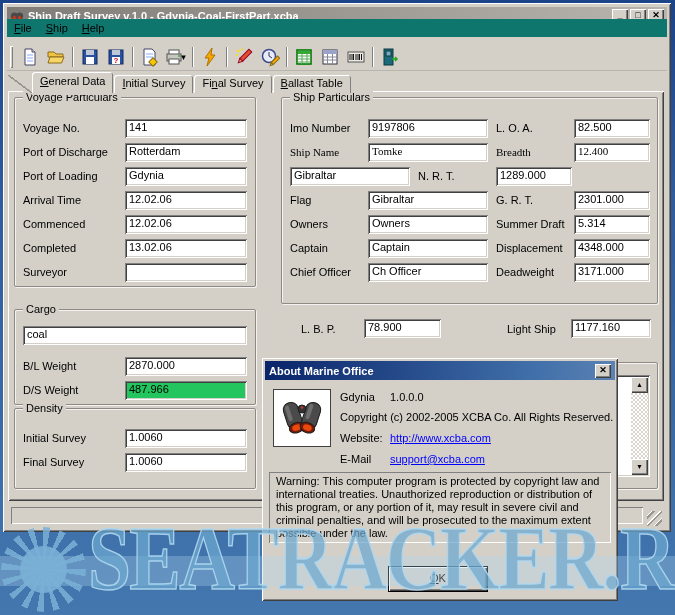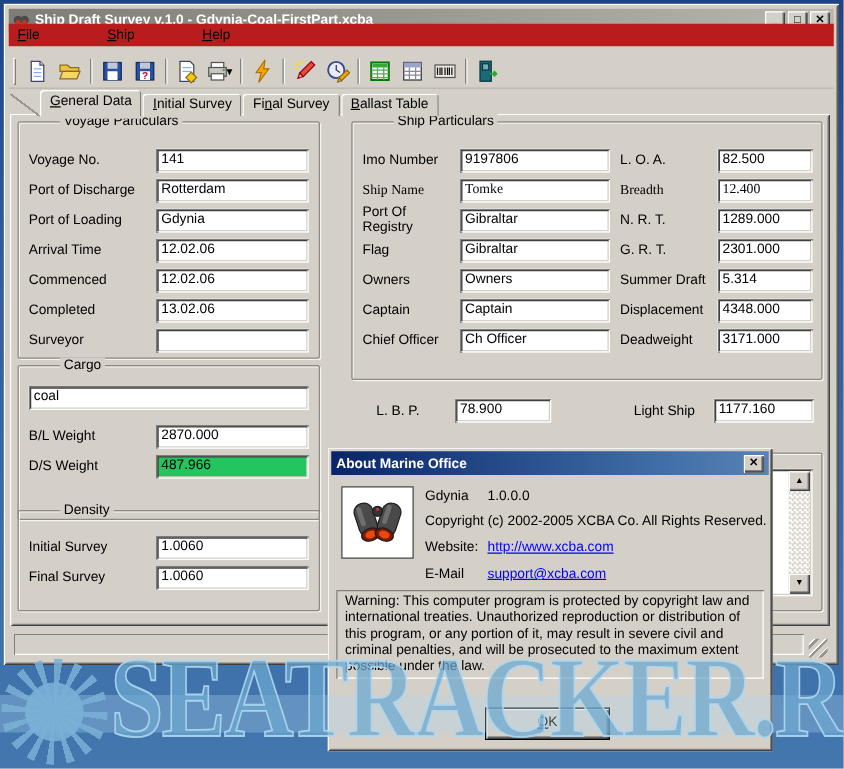--- a/index.html
+++ b/index.html
@@ -21,21 +21,21 @@
   
   .window { position:absolute; left:3px; top:3px; width:668px; height:529px; z-index:10; }
   .titlebar { position:absolute; left:4px; top:4px; width:660px; height:18px;
               background:linear-gradient(90deg,#7f7c77,#b8b5ae);
               display:flex; align-items:center; padding:0 3px; color:#fff; font-weight:bold; }
   .titlebar .ttext { flex:1; margin-left:4px; white-space:nowrap; overflow:hidden; }
   .cap-btn { width:16px; height:14px; margin-left:2px; background:#d4d0c8; color:#000;
              font-size:9px; line-height:12px; text-align:center; font-weight:bold;
              box-shadow: inset 1px 1px 0 #fff, inset -1px -1px 0 #404040, inset -2px -2px 0 #808080; }
   .menubar { position:absolute; left:4px; top:16px; width:660px; height:18px;
-             display:flex; align-items:center; background:#b91c1c;gap:40px; }
+             display:flex; align-items:center; background:#0f766e; }
   .menu-item { padding:2px 7px; }
   .menu-item u, .tab u, .btn u { text-decoration:underline; }
 
   .toolbar { position:absolute; left:4px; top:41px; width:660px; height:27px;
              display:flex; align-items:center; background:#d4d0c8; border-bottom:1px solid #b8b5ae; }
   .tb-grip { width:3px; height:22px; margin:0 4px 0 3px;
              box-shadow: inset 1px 1px 0 #fff, inset -1px -1px 0 #808080; }
   .tb-btn { width:26px; height:24px; display:flex; align-items:center; justify-content:center; }
   .tb-sep { width:2px; height:20px; margin:0 3px; border-left:1px solid #808080; border-right:1px solid #fff; }
   .tb-caret { font-size:8px; margin-left:-4px; width:9px; }
@@ -47,21 +47,21 @@
   .tab { height:18px; padding:2px 8px 0; background:#d4d0c8; margin-right:1px;
          border-radius:3px 3px 0 0;
          box-shadow: inset 1px 1px 0 #fff, inset -1px 0 0 #808080; }
   .tab.selected { height:21px; padding-top:3px; position:relative; z-index:4;
                   box-shadow: inset 1px 1px 0 #fff, inset -1px 0 0 #808080, 0 2px 0 #d4d0c8; }
   .tabpage { position:absolute; left:5px; top:88px; width:656px; height:410px; z-index:2; }
 
   
   .group { position:absolute; border:1px solid #8e8a83; border-radius:2px;
            box-shadow: inset 1px 1px 0 rgba(255,255,255,.75), 1px 1px 0 rgba(255,255,255,.75); }
-  .group > .gtitle { position:absolute; top:-7px; left:8px; background:#d4d0c8; padding:0 3px;margin-left:25px; }
+  .group > .gtitle { position:absolute; top:-7px; left:8px; background:#d4d0c8; padding:0 3px; }
   .frow { display:flex; align-items:center; height:24px; padding:0 8px; }
   .frow .lbl { flex:1; }
   .w122 { width:122px; flex:none; }
   .w120 { width:120px; flex:none; }
   .w76  { width:76px;  flex:none; }
   .lblA { width:78px; flex:none; }
   .lblB { width:78px; flex:none; margin-left:8px; }
 
   
   .statusbar { position:absolute; left:5px; top:501px; width:656px; height:23px;
@@ -297,21 +297,20 @@
             <span class="lblB">L. O. A.</span>
             <span class="tfield w76">82.500</span>
           </div>
         <div class="frow" style="padding:0 4px;font-family:Liberation Serif, serif;">
             <span class="lblA">Ship Name</span>
             <span class="tfield w120">Tomke</span>
             <span class="lblB">Breadth</span>
             <span class="tfield w76">12.400</span>
           </div>
         <div class="frow" style="padding:0 4px;">
-            <span class="lblA">Port Of Registry</span>
             <span class="tfield w120">Gibraltar</span>
             <span class="lblB">N. R. T.</span>
             <span class="tfield w76">1289.000</span>
           </div>
         <div class="frow" style="padding:0 4px;">
             <span class="lblA">Flag</span>
             <span class="tfield w120">Gibraltar</span>
             <span class="lblB">G. R. T.</span>
             <span class="tfield w76">2301.000</span>
           </div>
@@ -333,21 +332,21 @@
             <span class="lblB">Deadweight</span>
             <span class="tfield w76">3171.000</span>
           </div>
       </div>
 
       <span class="ab-row" style="left:293px; top:232px; position:absolute;">L. B. P.</span>
       <span class="tfield" style="position:absolute; left:356px; top:228px; width:77px;">78.900</span>
       <span class="ab-row" style="left:499px; top:232px; position:absolute;">Light Ship</span>
       <span class="tfield" style="position:absolute; left:563px; top:228px; width:80px;">1177.160</span>
 
-      <div class="group" style="left:6px; top:201px; width:242px; height:124px;">
+      <div class="group" style="left:6px; top:218px; width:242px; height:96px;">
         <span class="gtitle">Cargo</span>
         <div class="tfield" style="margin:16px 8px 0;">coal</div>
         <div class="frow" style="margin-top:9px;">
             <span class="lbl">B/L Weight</span>
             <span class="tfield w122">2870.000</span>
           </div>
         <div class="frow">
             <span class="lbl">D/S Weight</span>
             <span class="tfield ro w122">487.966</span>
           </div>

